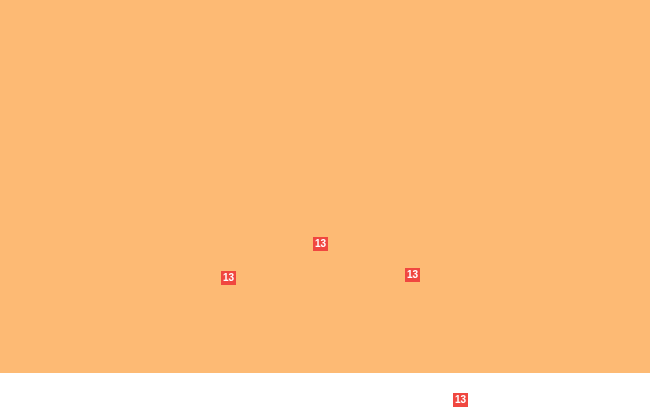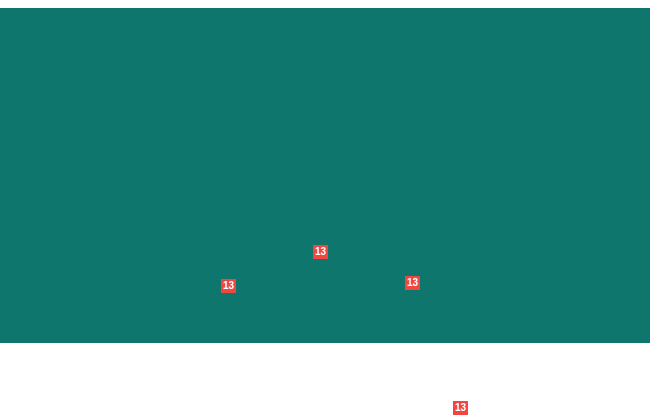--- a/index.html
+++ b/index.html
@@ -12,23 +12,22 @@
     background: #ffffff;
     overflow: hidden;
     font-family: "Liberation Sans", sans-serif;
     position: relative;
   }
   .diagram-canvas {
     position: absolute;
     left: 0;
     top: 0;
     width: 650px;
-    height: 335px;
-    background: #0f766e;
-    margin-top: 8px;
+    height: 373px;
+    background: #fdba74;
   }
   .callout-badge {
     position: absolute;
     width: 15px;
     height: 14px;
     display: flex;
     align-items: center;
     justify-content: center;
     font-size: 10px;
     font-weight: bold;

